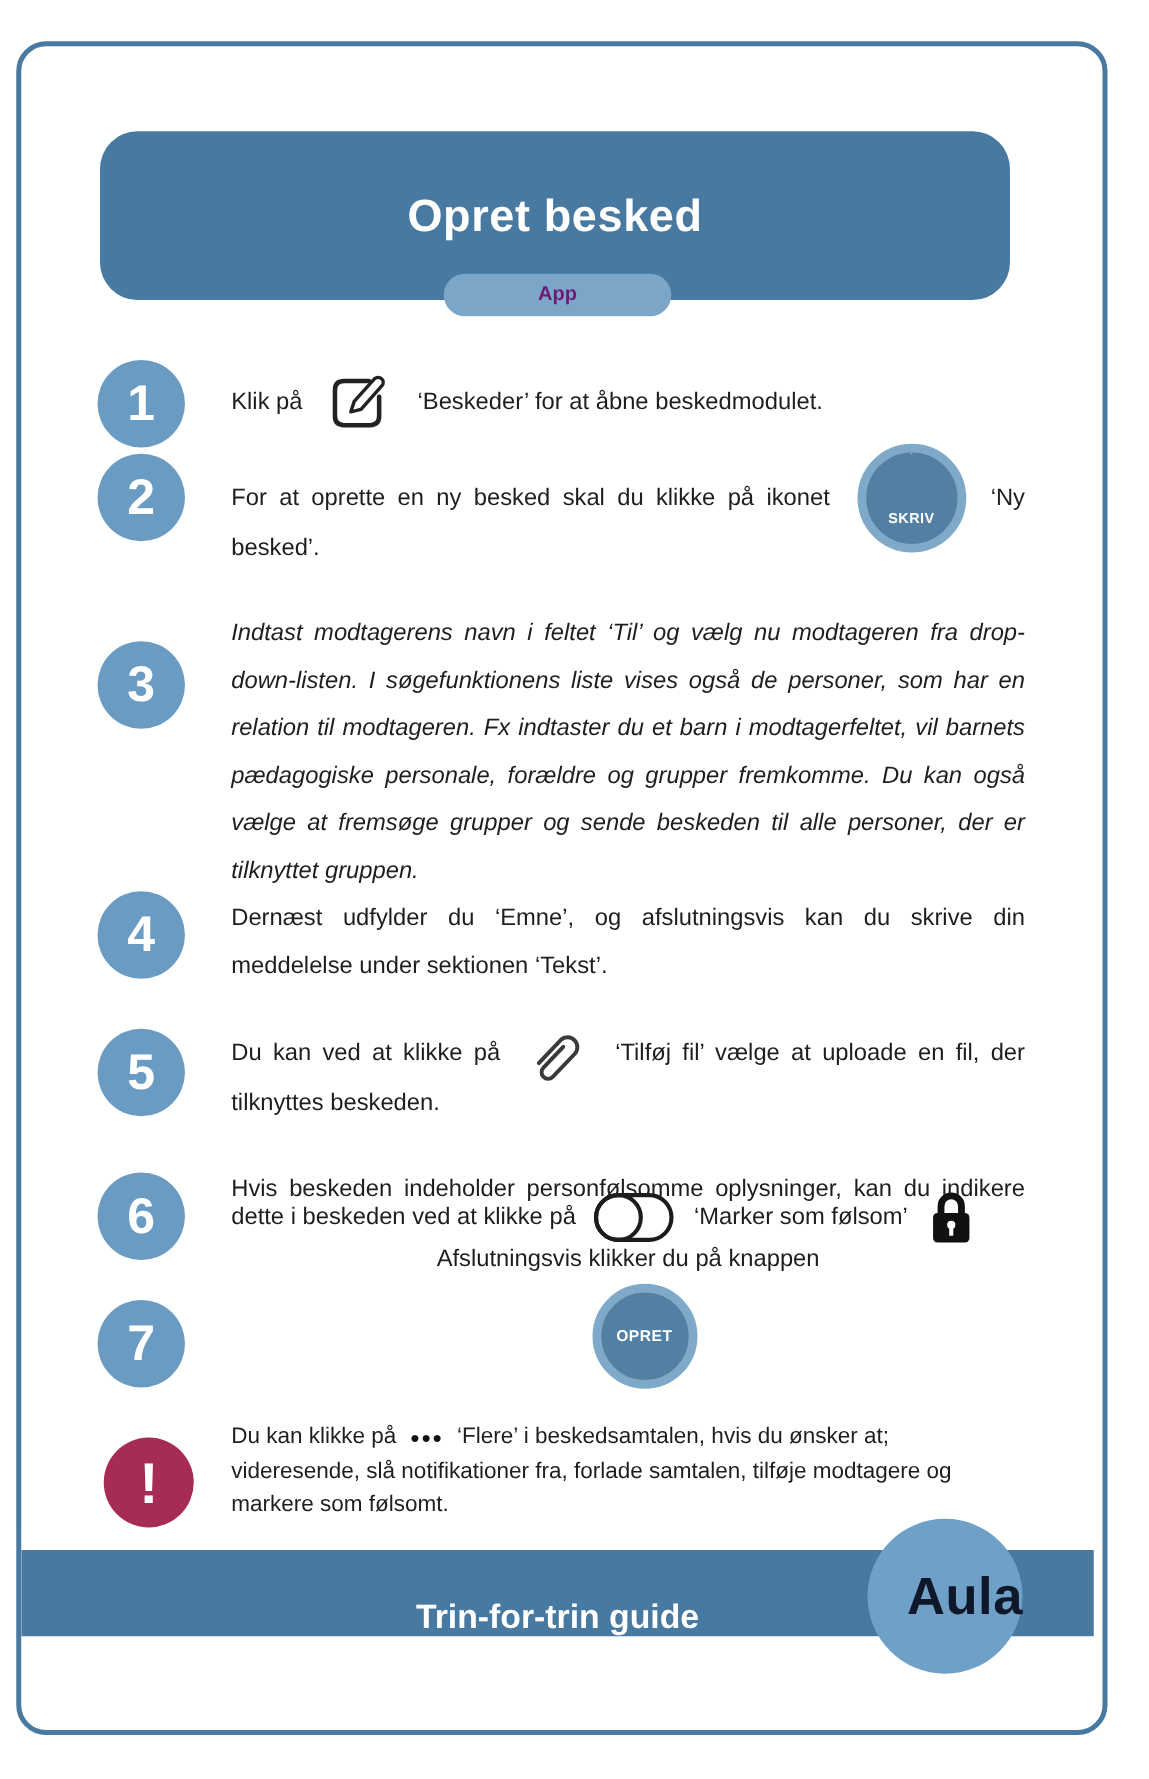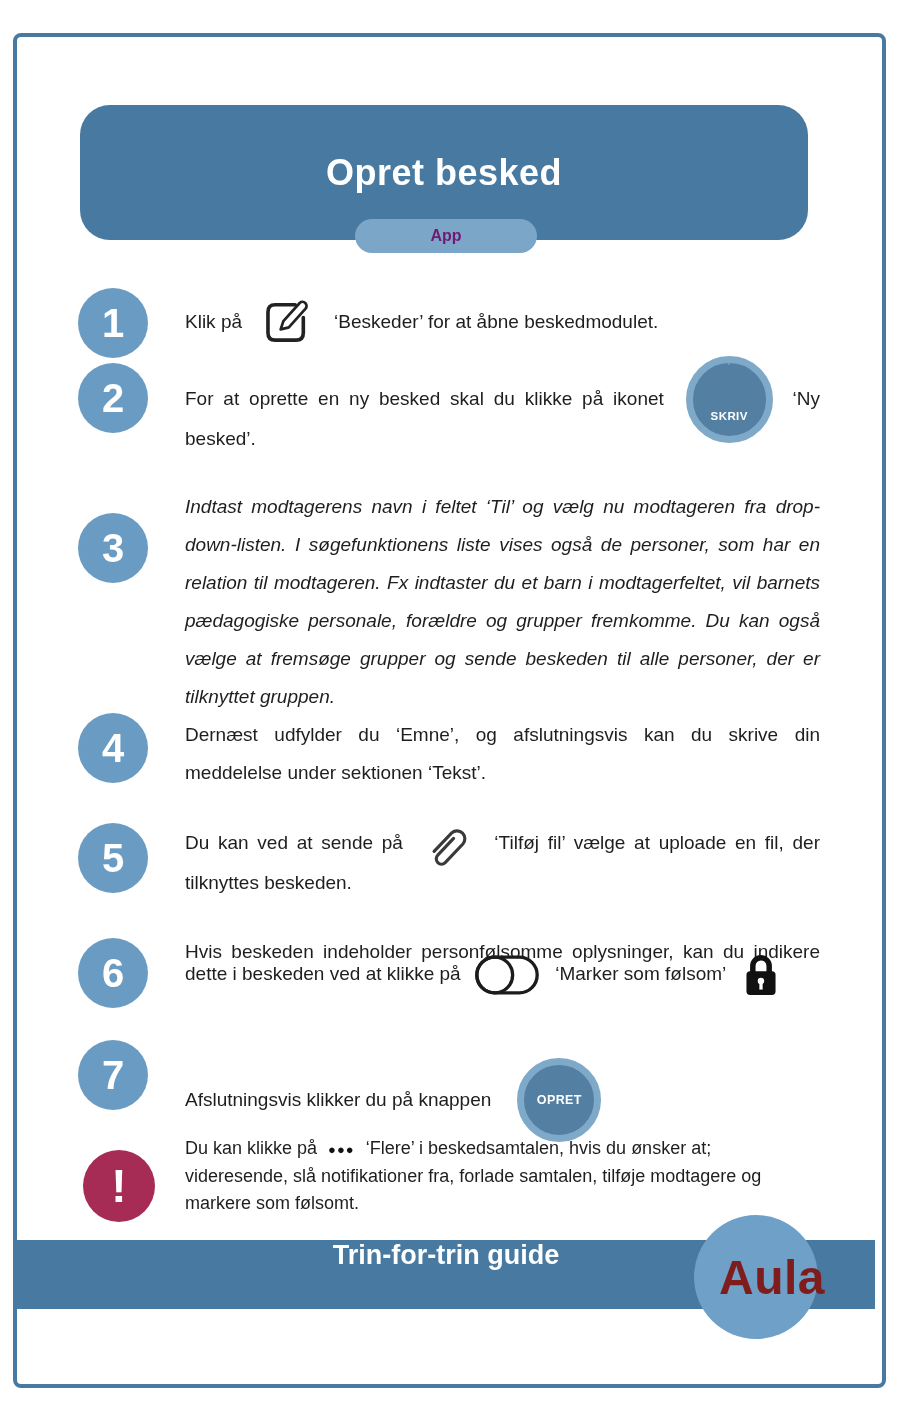--- a/index.html
+++ b/index.html
@@ -1,19 +1,19 @@
 <!DOCTYPE html>
 <html><head>
 <meta charset="utf-8">
 <style>
   html,body{margin:0;padding:0;background:#fff;}
   .page{position:relative;width:919px;height:1423px;background:#fff;overflow:hidden;
         font-family:"Liberation Sans","DejaVu Sans",sans-serif;color:#1e1e1e;}
   .frame{position:absolute;left:13px;top:33px;width:873px;height:1355px;box-sizing:border-box;
-         border:4px solid #4879A1;border-radius:8px;background:#fff;overflow:hidden;}
+         border:4px solid #4879A1;border-radius:24px;background:#fff;overflow:hidden;}
 
   
   .header{position:absolute;left:63px;top:68px;width:728px;height:135px;background:#4879A1;
           border-radius:30px;display:flex;align-items:center;justify-content:center;}
   .title{color:#fff;font-size:36px;font-weight:bold;letter-spacing:.5px;}
   .badge{position:absolute;left:338px;top:182px;width:182px;height:34px;background:#7CA6C8;
          border-radius:17px;display:flex;align-items:center;justify-content:center;}
   .badge span{color:#701a75;font-size:16px;font-weight:bold;}
 
   
@@ -23,45 +23,45 @@
   .alert{left:66px;top:1113px;width:72px;height:72px;background:#A62B55;font-size:46px;}
 
   
   .stext{position:absolute;left:168px;width:635px;font-size:19px;line-height:38px;text-align:justify;}
   .s1{top:248px;height:74px;display:flex;align-items:center;text-align:left;}
   .s2{top:342px;line-height:40px;}
   .s3{top:451px;font-style:italic;}
   .s4{top:679px;}
   .s5{top:786px;line-height:40px;}
   .s6{top:904px;line-height:22px;}
-  .s7{top:1019px;height:88px;display:flex;align-items:center;text-align:left;}
+  .s7{top:952px;height:88px;display:flex;align-items:center;text-align:left;flex-direction:column;}
   .ntext{position:absolute;left:168px;top:1098px;width:592px;font-size:18px;line-height:27px;text-align:left;}
 
   
   .compose-lg{width:58px;height:58px;margin:0 18px 0 16px;flex:0 0 auto;}
   .clip{vertical-align:middle;margin:-20px 12px -20px 10px;}
   .toggle{vertical-align:middle;margin:-14px 10px -14px 8px;}
   .lock{vertical-align:middle;margin:-16px 0 -16px 10px;}
   .dots{font-size:13px;letter-spacing:1px;margin:0 6px;color:#111;}
 
   
   .round-btn{box-sizing:border-box;background:#527FA2;border:7px solid #7FA9C9;border-radius:50%;
              display:inline-flex;flex-direction:column;align-items:center;justify-content:center;color:#fff;}
   .skriv{width:87px;height:87px;vertical-align:middle;margin:-28px 10px -28px 12px;gap:28px;}
   .skriv .btn-label{font-size:11.5px;font-weight:bold;letter-spacing:.4px;margin-top:3px;}
   .opret{width:84px;height:84px;margin-left:26px;flex:0 0 auto;}
   .opret .btn-label{font-size:12.5px;font-weight:bold;letter-spacing:.4px;}
 
   
   .footer-bar{position:absolute;left:0;right:7px;top:1203px;height:69px;background:#4879A1;
-              display:flex;align-items:flex-start;justify-content:center;}
+              display:flex;align-items:flex-end;justify-content:center;}
   .footer-bar span{color:#fff;font-size:27px;font-weight:bold;}
   .logo{position:absolute;left:677px;top:1178px;width:124px;height:124px;border-radius:50%;background:#6FA0C8;
         display:flex;align-items:center;justify-content:center;}
-  .logo span{color:#7f1d1d;font-size:48px;font-weight:bold;letter-spacing:.5px;margin-left:32px;}
+  .logo span{color:#0f172a;font-size:42px;font-weight:bold;letter-spacing:.5px;margin-left:32px;}
 </style>
 </head>
 <body>
 
 <div class="page">
   <div class="frame">
 
     <div class="header">
       <div class="title">Opret besked</div>
     </div>
@@ -103,21 +103,21 @@
 
     <div class="circle c4">
       <span>4</span>
     </div>
     <div class="stext s4">Dernæst udfylder du ‘Emne’, og afslutningsvis kan du skrive din meddelelse under sektionen ‘Tekst’.</div>
 
     <div class="circle c5">
       <span>5</span>
     </div>
     <div class="stext s5">
-      <span>Du kan ved at sende på</span>
+      <span>Du kan ved at klikke på</span>
       <svg class="clip" width="52" height="56" viewBox="0 0 56 60">
         <path d="M13 38 L32 18 a8.5 8.5 0 0 1 12 12 L25 50 a5.5 5.5 0 0 1 -8 -8 L34 24" fill="none" stroke="#3a3a3a" stroke-width="3.4" stroke-linecap="round"></path>
       </svg>
       <span>‘Tilføj fil’ vælge at uploade en fil, der tilknyttes beskeden.</span>
     </div>
 
     <div class="circle c6">
       <span>6</span>
     </div>
     <div class="stext s6">

